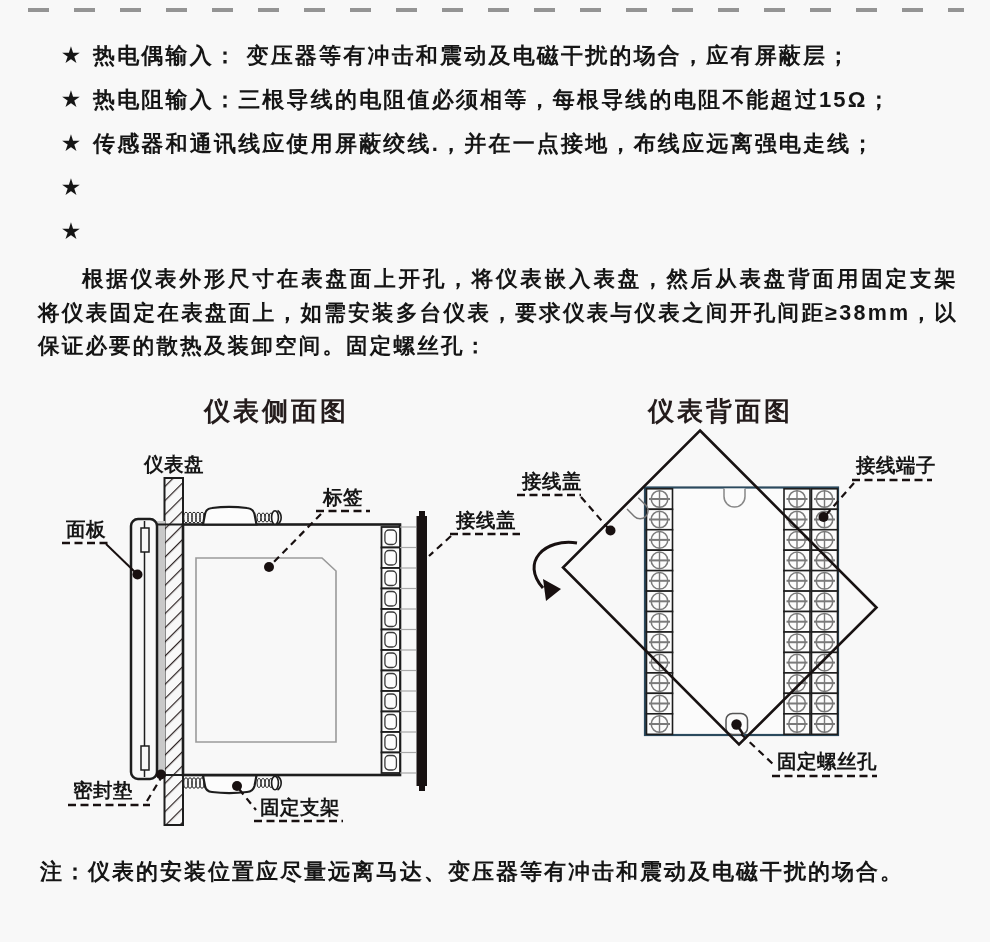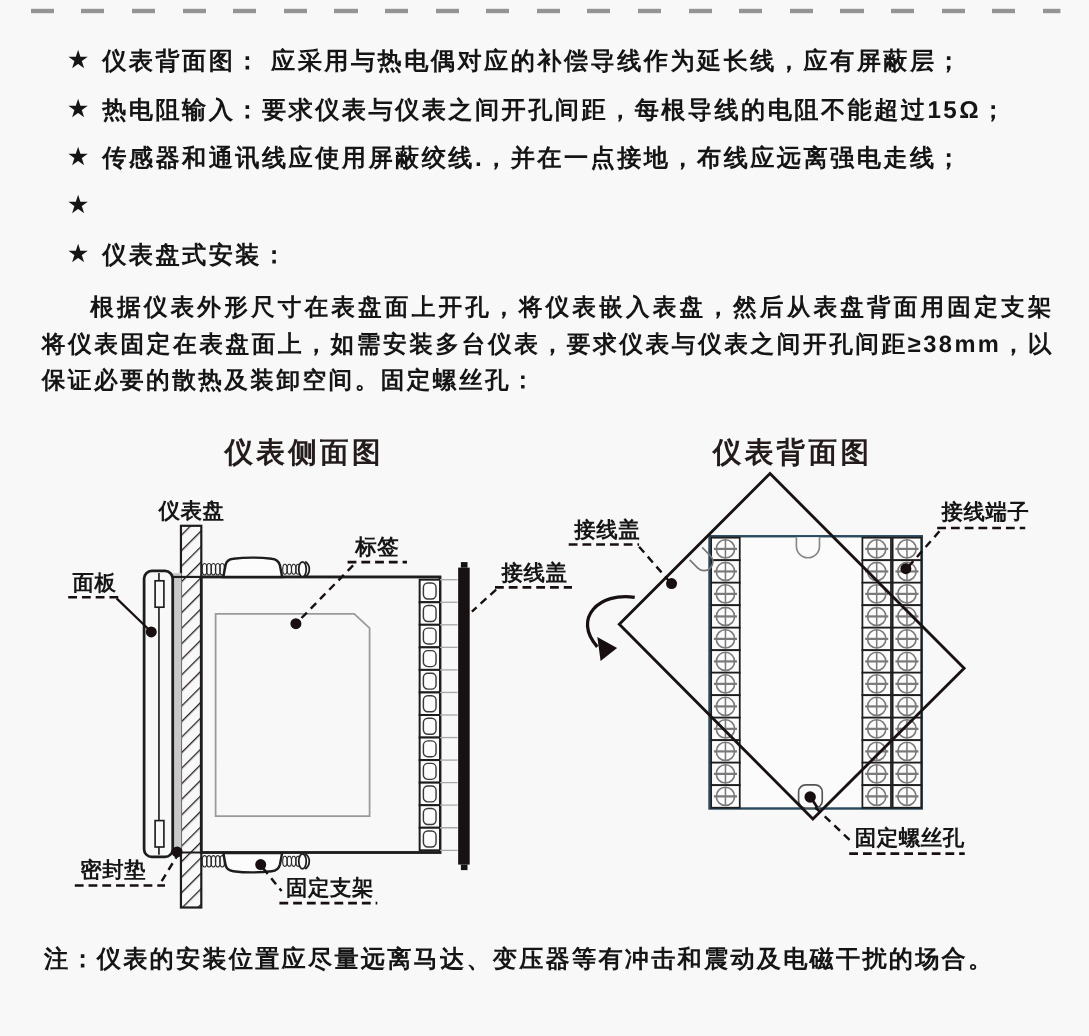--- a/index.html
+++ b/index.html
@@ -27,36 +27,35 @@
 </head>
 <body>
 
 <div id="page">
 
   <div class="top-dash"></div>
 
   <div class="bullets">
     <div class="bullet">
       <span class="star">★</span>
-      <span class="btxt">仪表背面图： 应采用与热电偶对应的补偿导线作为延长线，应有屏蔽层；</span>
-    </div>
-    <div class="bullet">
-      <span class="star">★</span>
-      <span class="btxt">热电阻输入：要求仪表与仪表之间开孔间距，每根导线的电阻不能超过15Ω；</span>
+      <span class="btxt">热电偶输入： 变压器等有冲击和震动及电磁干扰的场合，应有屏蔽层；</span>
+    </div>
+    <div class="bullet">
+      <span class="star">★</span>
+      <span class="btxt">热电阻输入：三根导线的电阻值必须相等，每根导线的电阻不能超过15Ω；</span>
     </div>
     <div class="bullet">
       <span class="star">★</span>
       <span class="btxt">传感器和通讯线应使用屏蔽绞线.，并在一点接地，布线应远离强电走线；</span>
     </div>
     <div class="bullet">
       <span class="star">★</span>
     </div>
     <div class="bullet">
       <span class="star">★</span>
-      <span class="btxt">仪表盘式安装：</span>
     </div>
   </div>
 
   <div class="para">根据仪表外形尺寸在表盘面上开孔，将仪表嵌入表盘，然后从表盘背面用固定支架将仪表固定在表盘面上，如需安装多台仪表，要求仪表与仪表之间开孔间距≥38mm，以保证必要的散热及装卸空间。固定螺丝孔：</div>
 
   <div id="side-title" class="dia-title">仪表侧面图</div>
   <div id="back-title" class="dia-title">仪表背面图</div>
 
   <svg id="diagram-svg" width="990" height="414" viewBox="0 428 990 414" xmlns="http://www.w3.org/2000/svg">
     <defs>

